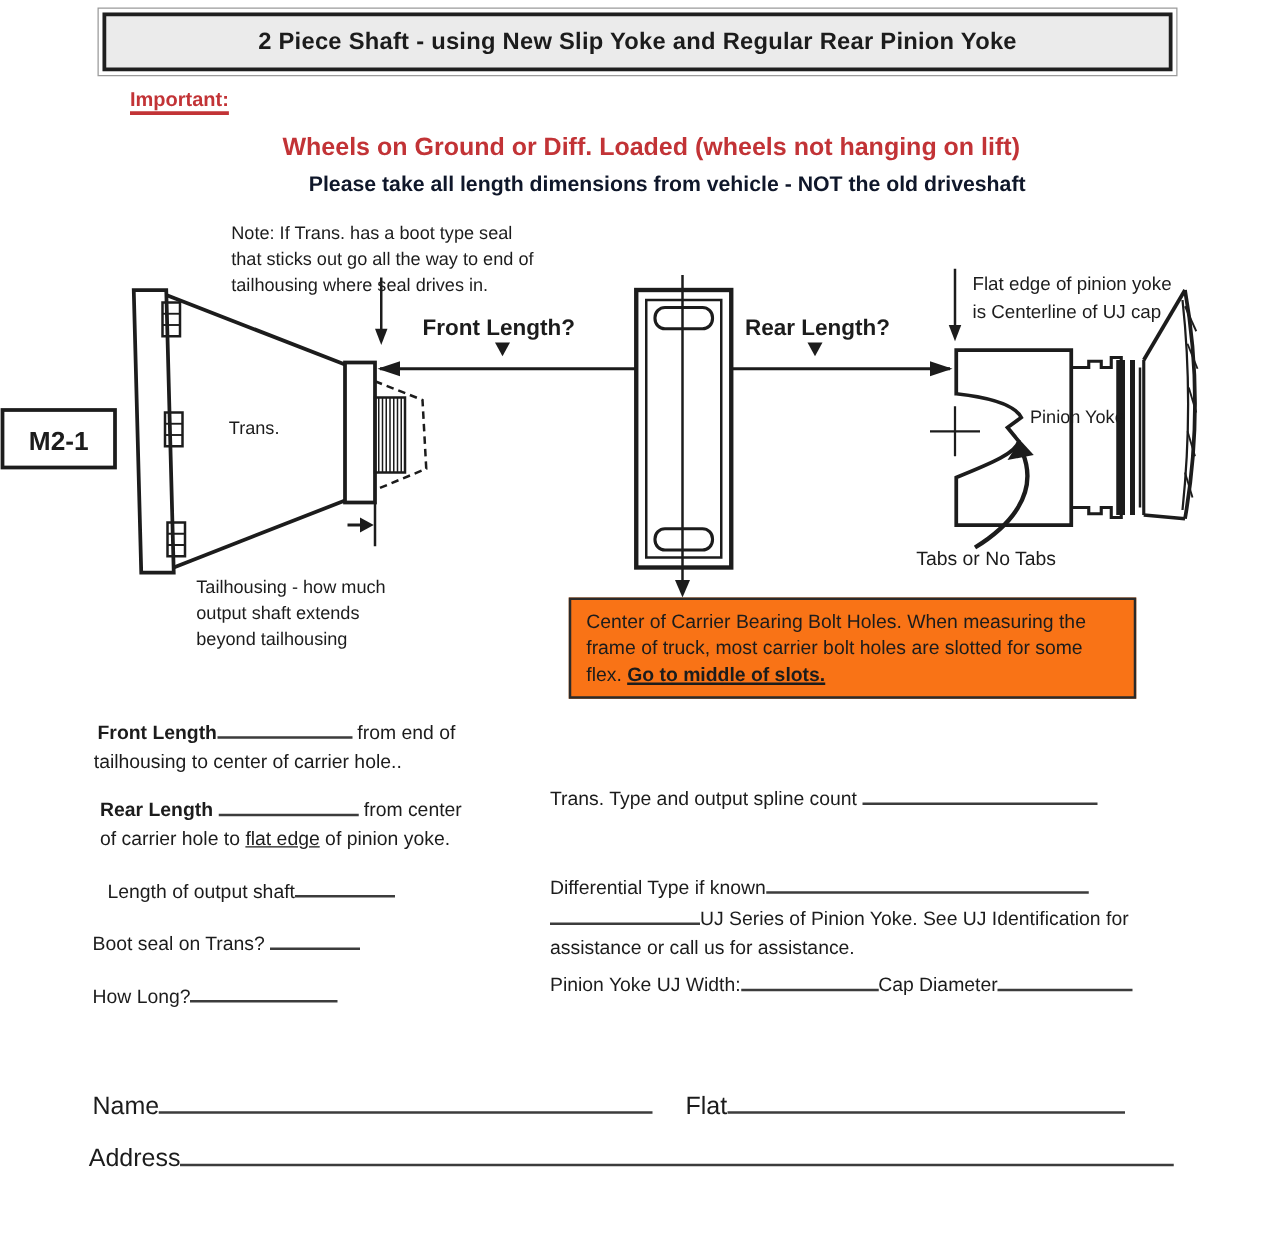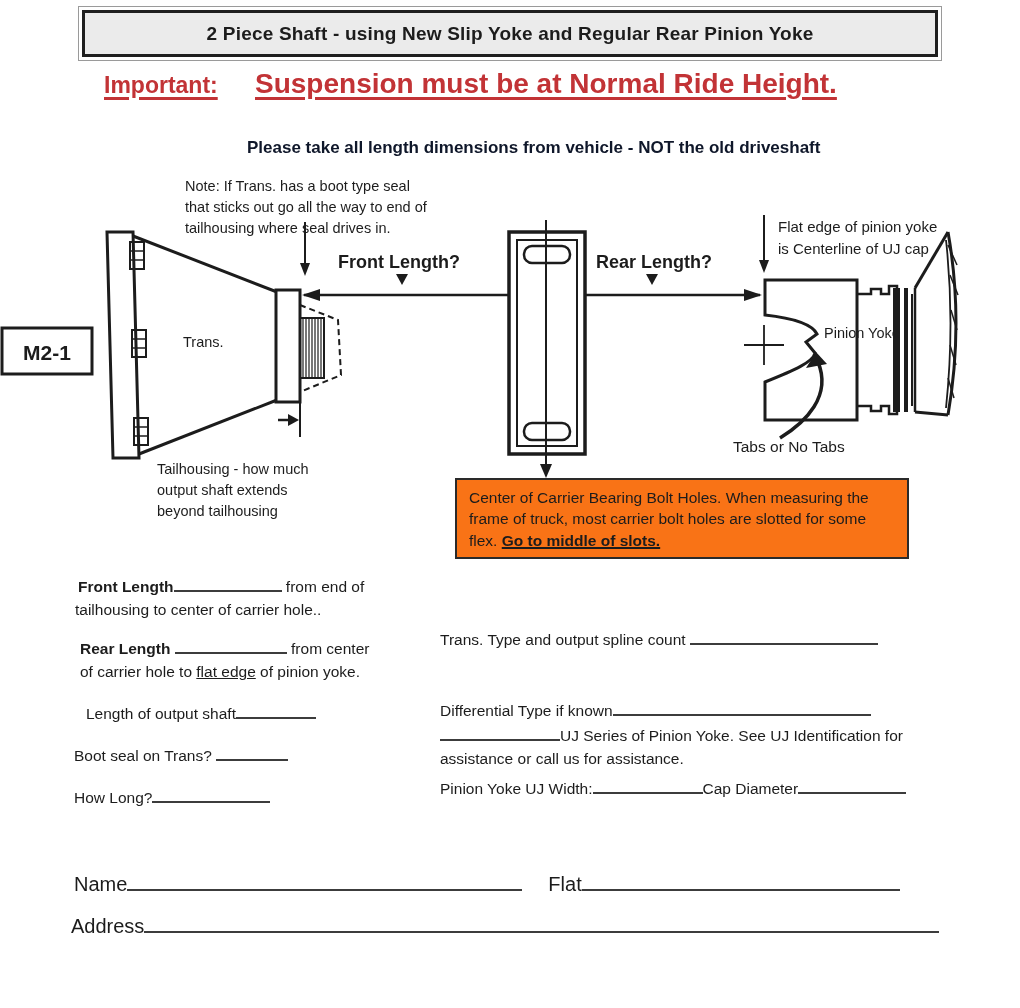--- a/index.html
+++ b/index.html
@@ -12,21 +12,21 @@
     position:absolute; left:82px; top:10px; width:856px; height:47px;
     background:#ebebeb; border:3px solid #1f1f1f;
     outline:1px solid #9a9a9a; outline-offset:3px;
     display:flex; align-items:center; justify-content:center;
   }
   .hdr-box span { font-size:19px; font-weight:bold; letter-spacing:.2px; }
 
   
   .imp-label {
     position:absolute; left:104px; top:72px;
-    color:#c23336; font-size:23px; font-weight:bold;
+    color:#c23336; font-size:16px; font-weight:bold;
     text-decoration:underline; text-decoration-thickness:3px; text-underline-offset:4px;
   }
   .imp-headline {
     position:absolute; left:255px; top:68px;
     color:#c23336; font-size:28px; font-weight:bold;
     text-decoration:underline; text-decoration-thickness:3px; text-underline-offset:4px;
   }
   .imp-sub {
     position:absolute; left:226px; top:107px;
     color:#c23336; font-size:20px; font-weight:bold;
@@ -58,21 +58,21 @@
 </head>
 <body>
 
 <div class="page">
 
   <div class="hdr-box">
     <span>2 Piece Shaft - using New Slip Yoke and Regular Rear Pinion Yoke</span>
   </div>
 
   <div class="imp-label">Important:</div>
-  <div class="imp-headline">Suspension must be at Normal Ride Height.</div>
+  <div class="imp-sub">Wheels on Ground or Diff. Loaded (wheels not hanging on lift)</div>
   <div class="imp-instr">Please take all length dimensions from vehicle - NOT the old driveshaft</div>
 
   <svg class="diagram-svg" width="1020" height="400" viewBox="0 0 1020 400">
     <g fill="none" stroke="#1c1c1c">
 
       <g font-size="14.5" fill="#1c1c1c" stroke="none">
         <text x="185" y="21">Note:  If Trans. has a boot type seal</text>
         <text x="185" y="42">that sticks out go all the way to end of</text>
         <text x="185" y="63">tailhousing where seal drives in.</text>
       </g>

